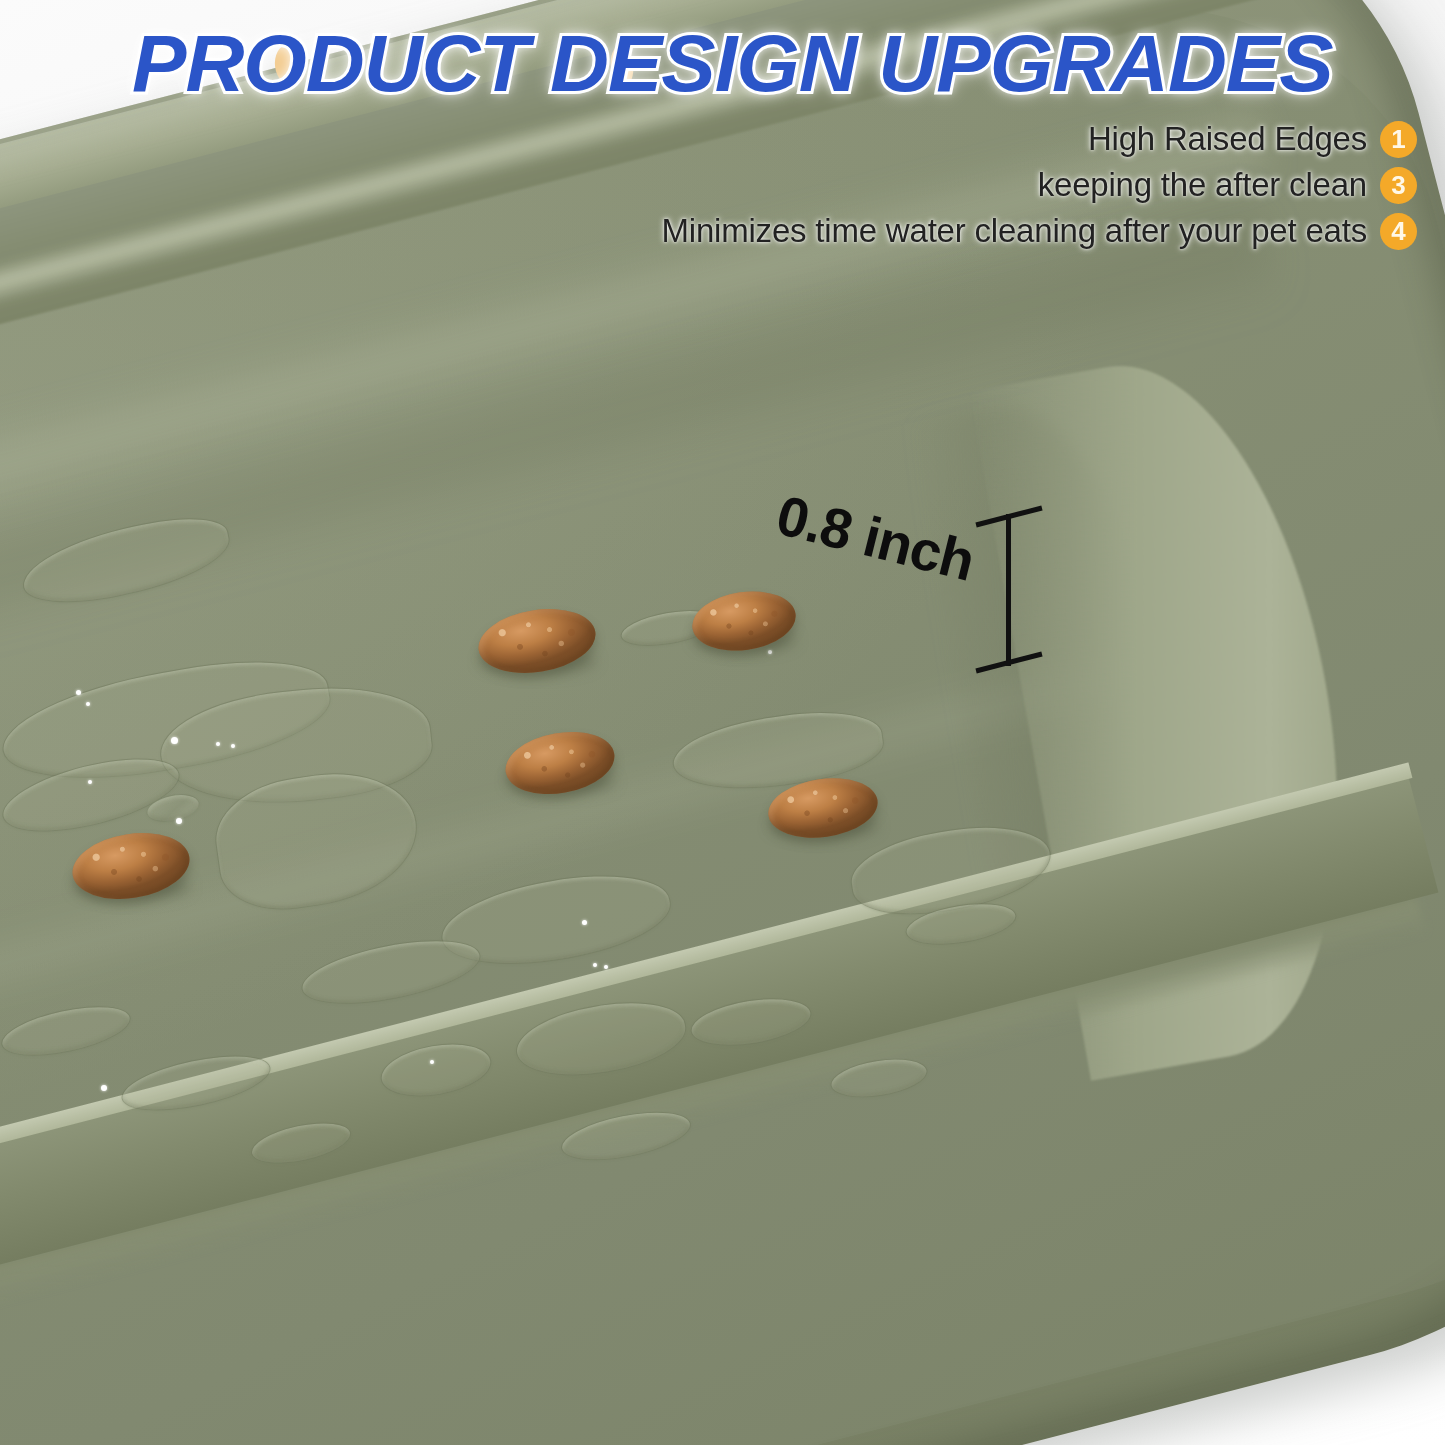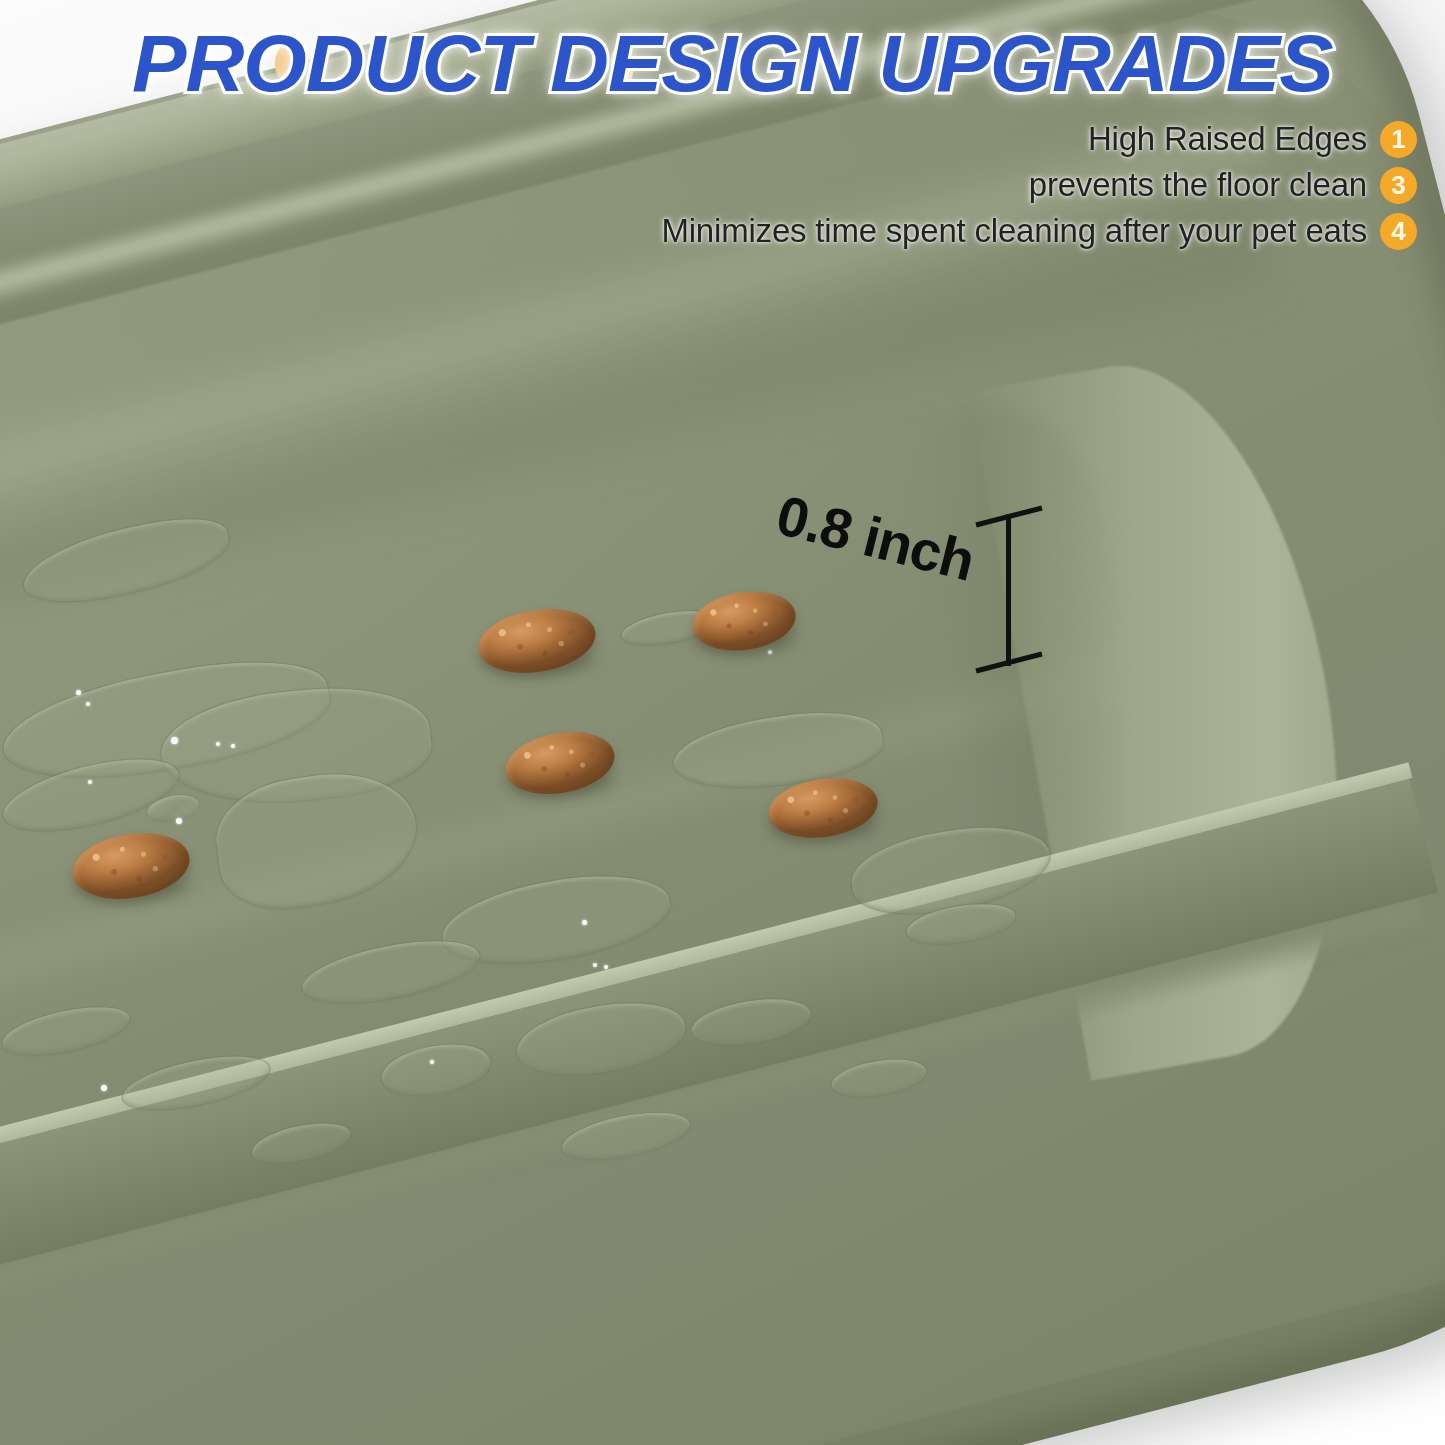--- a/index.html
+++ b/index.html
@@ -454,22 +454,22 @@
   <div class="counter-dot dot-o"></div>
   <div class="counter-dot dot-d"></div>
   <div class="headline">PRODUCT DESIGN UPGRADES</div>
 
   <div class="features">
     <div class="feature-row">
       <span class="feature-text">High Raised Edges</span>
       <span class="badge">1</span>
     </div>
     <div class="feature-row">
-      <span class="feature-text">prevents the floor clean</span>
+      <span class="feature-text">keeping the after clean</span>
       <span class="badge">3</span>
     </div>
     <div class="feature-row">
-      <span class="feature-text">Minimizes time spent cleaning after your pet eats</span>
+      <span class="feature-text">Minimizes time water cleaning after your pet eats</span>
       <span class="badge">4</span>
     </div>
   </div>
 
 </div>
 
 </body></html>

